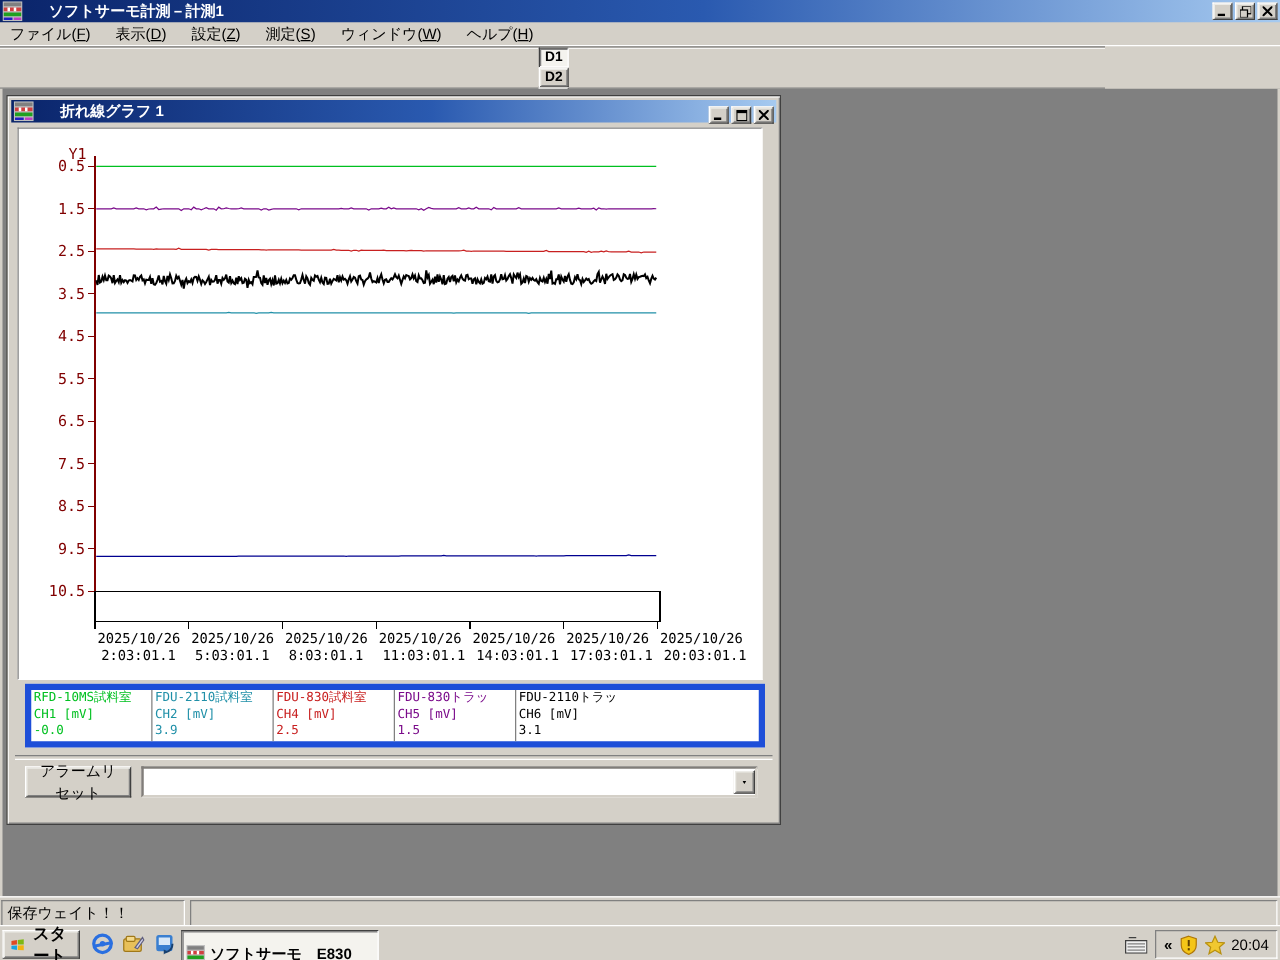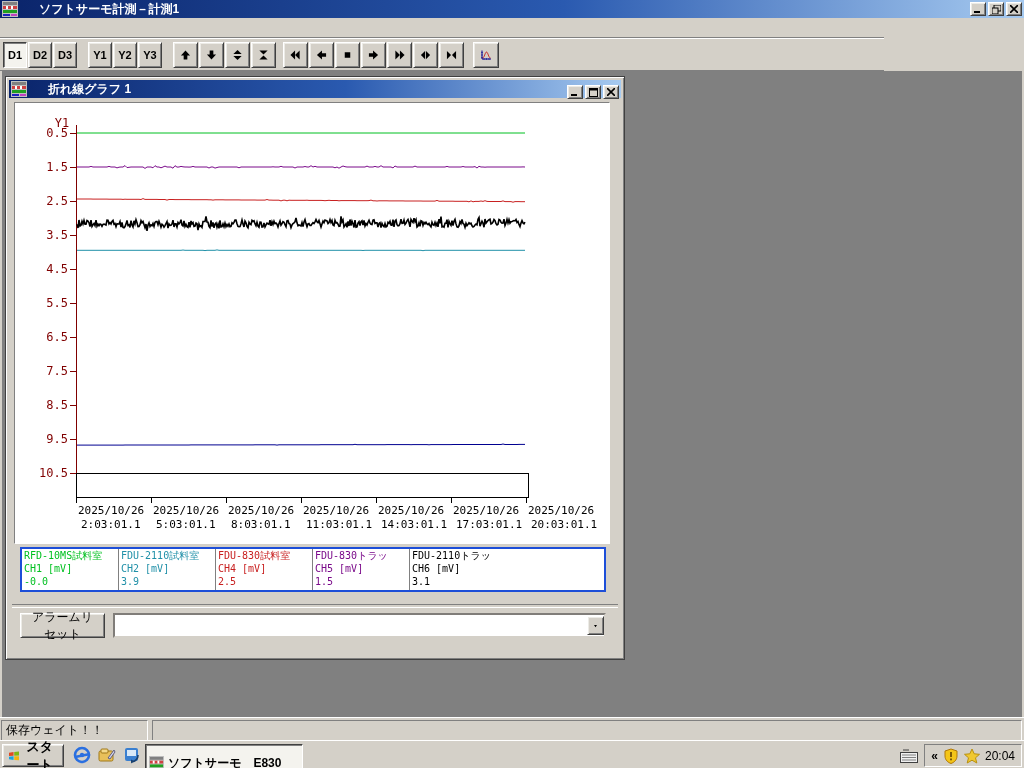--- a/index.html
+++ b/index.html
@@ -15,36 +15,36 @@
       background:linear-gradient(90deg,#0a246a 0%,#2a5ab0 55%,#a6caf0 100%);
       display:flex;align-items:center;padding-left:2px;box-sizing:border-box;}
   .title-text{color:#fff;font-weight:bold;font-size:12px;margin-left:21px;white-space:nowrap;}
   .win-btns{position:absolute;right:2px;top:2px;display:flex;gap:2px;}
   .win-btn{width:16px;height:14px;display:flex;align-items:center;justify-content:center;padding:0;}
   .menubar{position:absolute;left:0;top:18px;width:1024px;height:19px;background:#d4d0c8;
       display:flex;align-items:center;border-bottom:1px solid #ffffff;box-sizing:border-box;}
   .menu-item{padding:2px 8px;margin-right:4px;white-space:nowrap;}
   .toolbar{position:absolute;left:0;top:37px;width:884px;height:34px;background:#d4d0c8;
       border-top:1px solid #808080;box-shadow:inset 0 1px 0 #ffffff, inset 0 -1px 0 #808080;
-      display:flex;align-items:center;padding-left:3px;box-sizing:border-box;}
+      display:flex;align-items:center;padding-left:3px;box-sizing:border-box;flex-direction:column;}
   .tb-btn{width:24px;height:26px;display:flex;align-items:center;justify-content:center;
       font-size:11px;font-weight:bold;margin-right:1px;box-sizing:border-box;}
   .tb-gap{width:10px;}
   
   .client{position:absolute;left:0;top:71px;width:1024px;height:646px;background:#808080;
       border-left:2px solid #d4d0c8;border-right:2px solid #d4d0c8;box-sizing:border-box;}
   .graph-window{position:absolute;left:3px;top:5px;width:618px;height:582px;background:#d4d0c8;
       border:1px solid #404040;box-shadow:inset 1px 1px 0 #ffffff, inset -1px -1px 0 #808080;}
   .g-titlebar{position:absolute;left:3px;top:3px;right:3px;height:18px;
       background:linear-gradient(90deg,#0a246a 0%,#2a5ab0 55%,#a6caf0 100%);
       display:flex;align-items:center;padding-left:2px;box-sizing:border-box;}
   .chart-panel{position:absolute;left:8px;top:25px;width:594px;height:440px;background:#fff;
       border:1px solid;border-color:#808080 #ffffff #ffffff #808080;}
   .legend{position:absolute;left:14px;top:470px;width:582px;height:41px;background:#fff;
-      border:2px solid #1d4ed8;display:flex;font-family:"DejaVu Sans Mono",monospace;font-size:10px;line-height:13px;}
+      border:5px solid #1d4ed8;display:flex;font-family:"DejaVu Sans Mono",monospace;font-size:10px;line-height:13px;}
   .legend-cell{width:97px;box-sizing:border-box;border-right:1px solid #808080;padding:0 2px;
       overflow:hidden;white-space:nowrap;}
   .legend-cell:last-child{border-right:none;}
   .hsep{position:absolute;left:6px;top:527px;width:606px;height:2px;
       border-top:1px solid #808080;border-bottom:1px solid #ffffff;}
   .alarm-btn{position:absolute;left:14px;top:536px;width:85px;height:25px;
       display:flex;align-items:center;justify-content:center;font-size:12px;}
   .combo{position:absolute;left:107px;top:536px;width:493px;height:25px;background:#fff;
       border:2px inset #d4d0c8;box-sizing:border-box;display:flex;align-items:center;justify-content:flex-end;}
   .combo-arrow{width:17px;height:19px;margin-right:0;display:flex;align-items:center;justify-content:center;font-size:8px;}
@@ -96,20 +96,28 @@
         </svg>
       </button>
       <button class="win-btn raised">
         <svg width="8" height="8" viewBox="0 0 8 8">
             <path d="M0 0 L8 8 M8 0 L0 8" stroke="#000" stroke-width="1.6"></path>
           </svg>
       </button>
     </div>
   </div>
 
+  <div class="menubar">
+    <span class="menu-item">ファイル(<u>F</u>)</span>
+    <span class="menu-item">表示(<u>D</u>)</span>
+    <span class="menu-item">設定(<u>Z</u>)</span>
+    <span class="menu-item">測定(<u>S</u>)</span>
+    <span class="menu-item">ウィンドウ(<u>W</u>)</span>
+    <span class="menu-item">ヘルプ(<u>H</u>)</span>
+  </div>
 
   <div class="toolbar">
     <button class="tb-btn pressed">D1</button>
     <button class="tb-btn raised">D2</button>
     <button class="tb-btn raised">D3</button>
     <span class="tb-gap"></span>
     <button class="tb-btn raised">Y1</button>
     <button class="tb-btn raised">Y2</button>
     <button class="tb-btn raised">Y3</button>
     <span class="tb-gap"></span>

